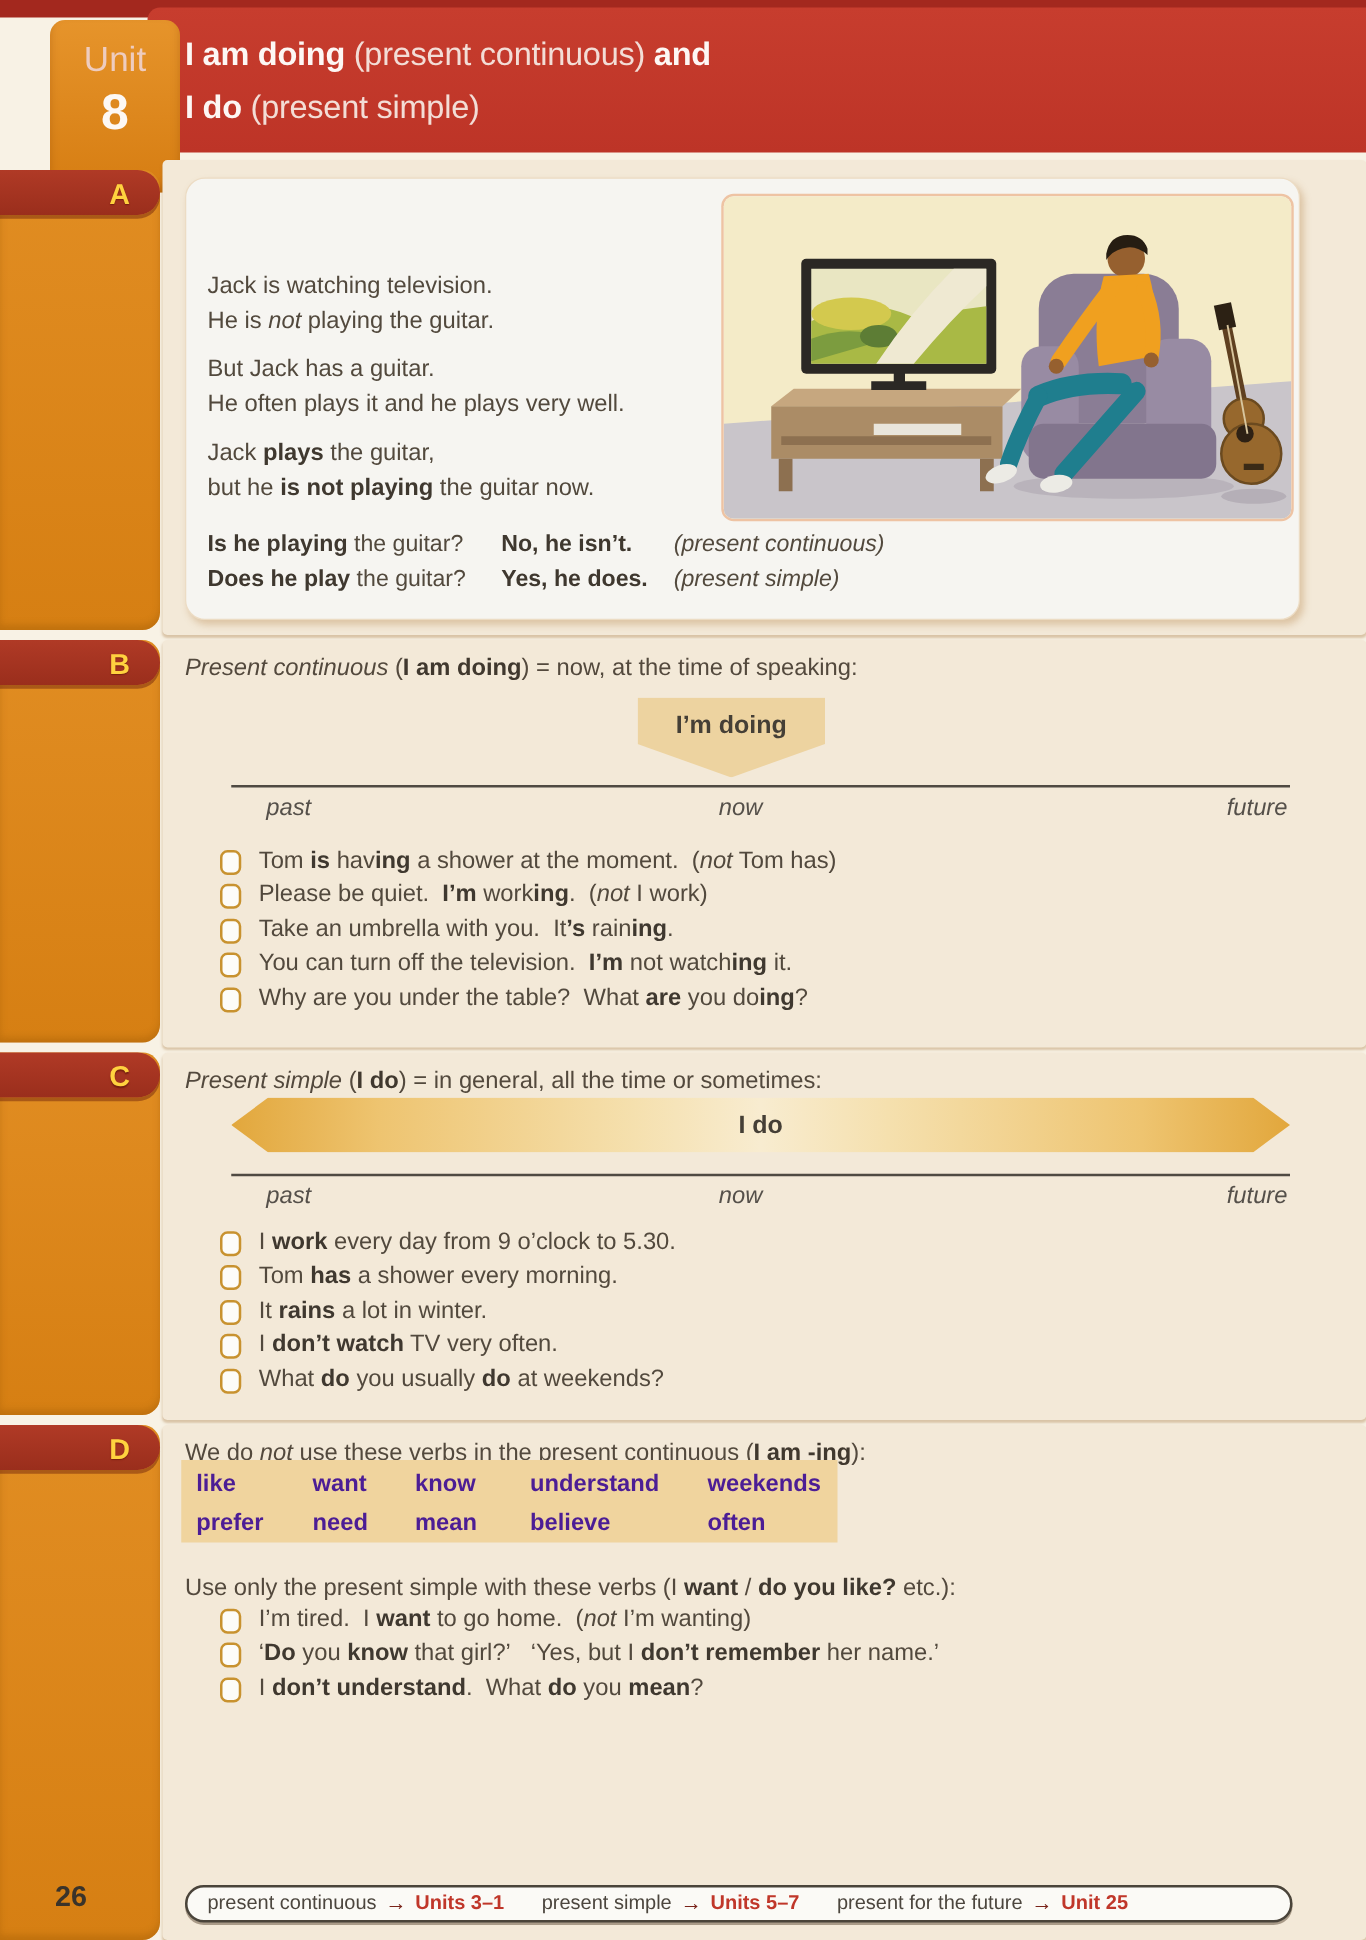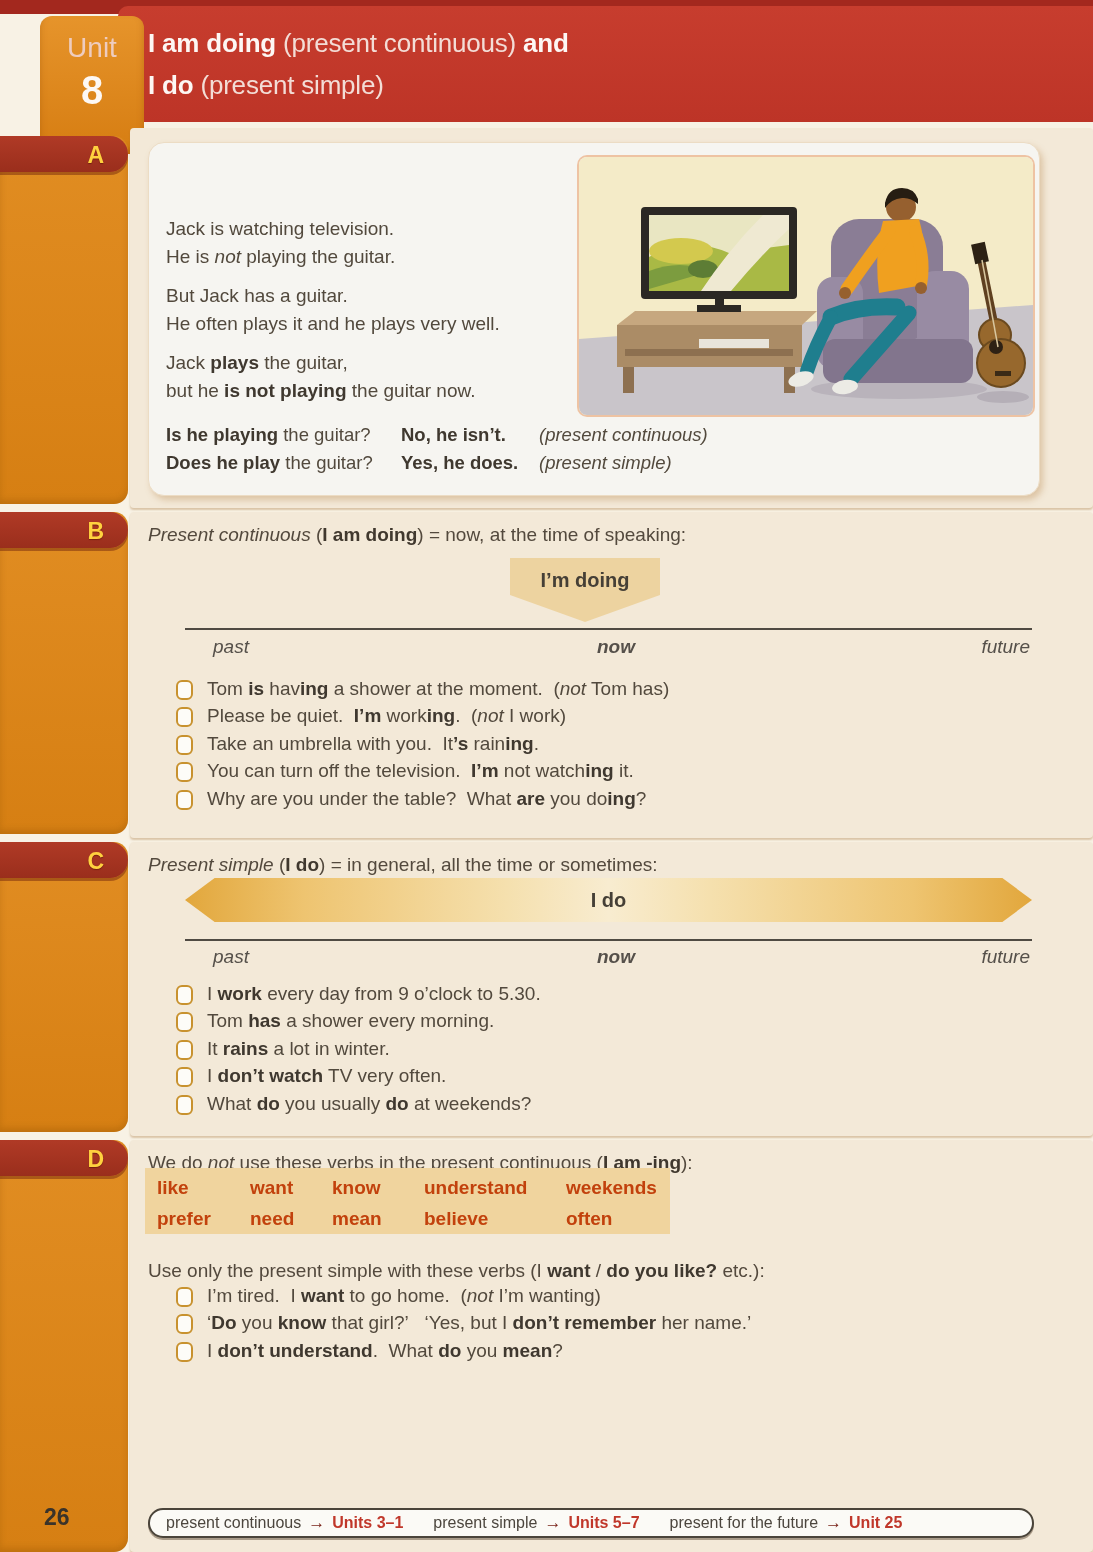--- a/index.html
+++ b/index.html
@@ -65,21 +65,21 @@
   .qa-row{display:grid;grid-template-columns:235px 138px auto;}
   .qa b{color:#3f382f;}
   .illus{
     position:absolute;left:430px;top:14px;width:454px;height:258px;
     border-radius:8px;overflow:hidden;box-shadow:0 0 0 2px #eec3a3;
   }
   
   .timeline{position:absolute;left:55px;width:847px;border-top:2px solid #4f4a42;}
   .tl-labels{position:absolute;left:55px;width:847px;font-size:19px;font-style:italic;color:#55504a;}
   .tl-labels .past{position:absolute;left:4px;margin-left:24px;}
-  .tl-labels .now{position:absolute;left:412px;font-weight:bold;}
+  .tl-labels .now{position:absolute;left:390px;}
   .tl-labels .future{position:absolute;right:2px;}
   .pent{
     position:absolute;left:380px;top:46px;width:150px;height:64px;box-sizing:border-box;
     background:#edd3a0;clip-path:polygon(0 0,100% 0,100% 58%,50% 100%,0 58%);
     text-align:center;padding-top:11px;font-weight:bold;font-size:20px;color:#453f36;
   }
   .arrowband{
     position:absolute;left:55px;top:36px;width:847px;height:44px;
     clip-path:polygon(0 50%,3.5% 0,96.5% 0,100% 50%,96.5% 100%,3.5% 100%);
     background:linear-gradient(90deg,#e2a73c 0%,#eec470 14%,#f5e0ae 38%,#f8ecd0 50%,#f5e0ae 62%,#eec470 86%,#e2a73c 100%);
@@ -92,21 +92,21 @@
   .ex b{color:#3f382f;}
   .bullet{flex:none;width:13px;height:16px;margin:2px 14px 0 0;background:#fdfcf8;border:2.5px solid #c8922f;border-radius:6px;}
   .b-list{top:166px;}
   .c-list{top:141px;}
   .d-list{top:145px;}
   
   .verb-box{
     position:absolute;left:15px;top:28px;width:525px;height:66px;box-sizing:border-box;
     background:#f0d49e;padding:5px 0 0 12px;
     display:grid;grid-template-columns:93px 82px 92px 142px auto;
-    font-size:19px;font-weight:bold;color:#c2410c;line-height:29px;
+    font-size:19px;font-weight:bold;color:#4c1d95;line-height:29px;
   }
   .d-sub{position:absolute;left:18px;top:120px;font-size:19px;color:#53493d;}
   .d-sub b{color:#3f382f;}
   
   .footpill{
     position:absolute;left:18px;top:368px;width:886px;height:30px;box-sizing:border-box;
     background:#fbfaf6;border:2px solid #4a443a;border-radius:16px;
     box-shadow:0 2px 0 rgba(80,60,40,.45);
     display:flex;align-items:center;padding-left:16px;gap:30px;font-size:16px;color:#4c463e;
   }

